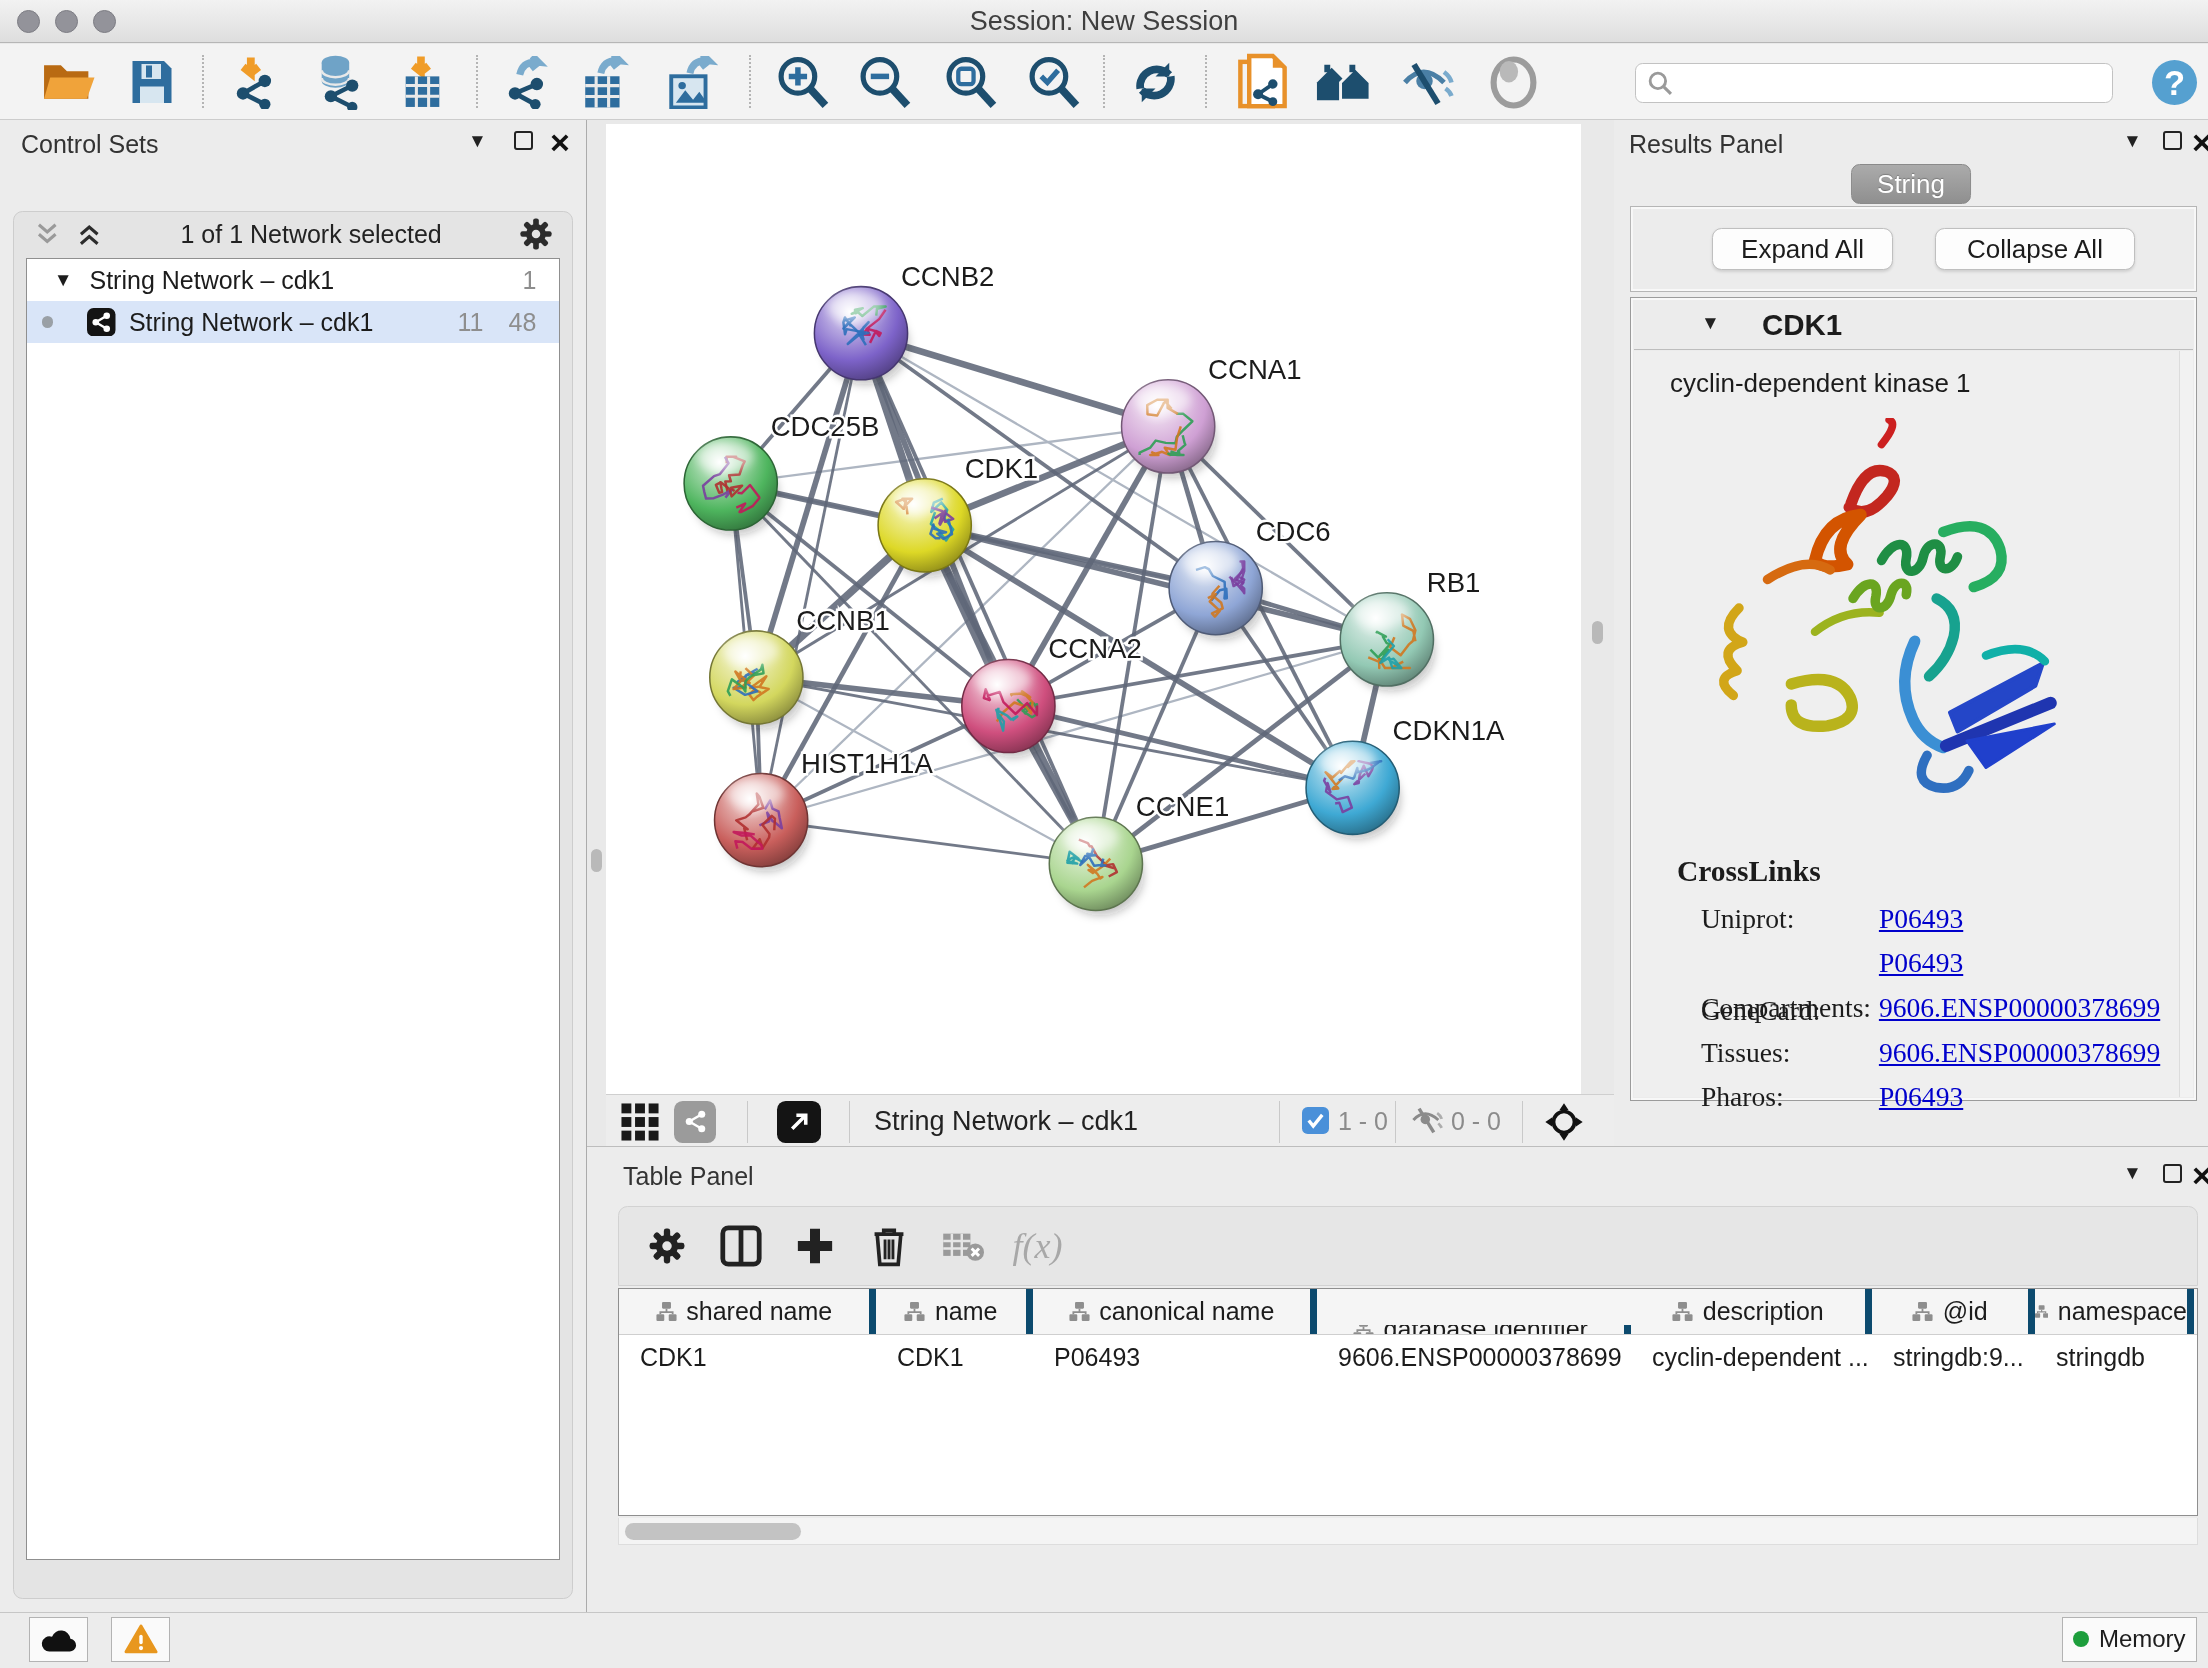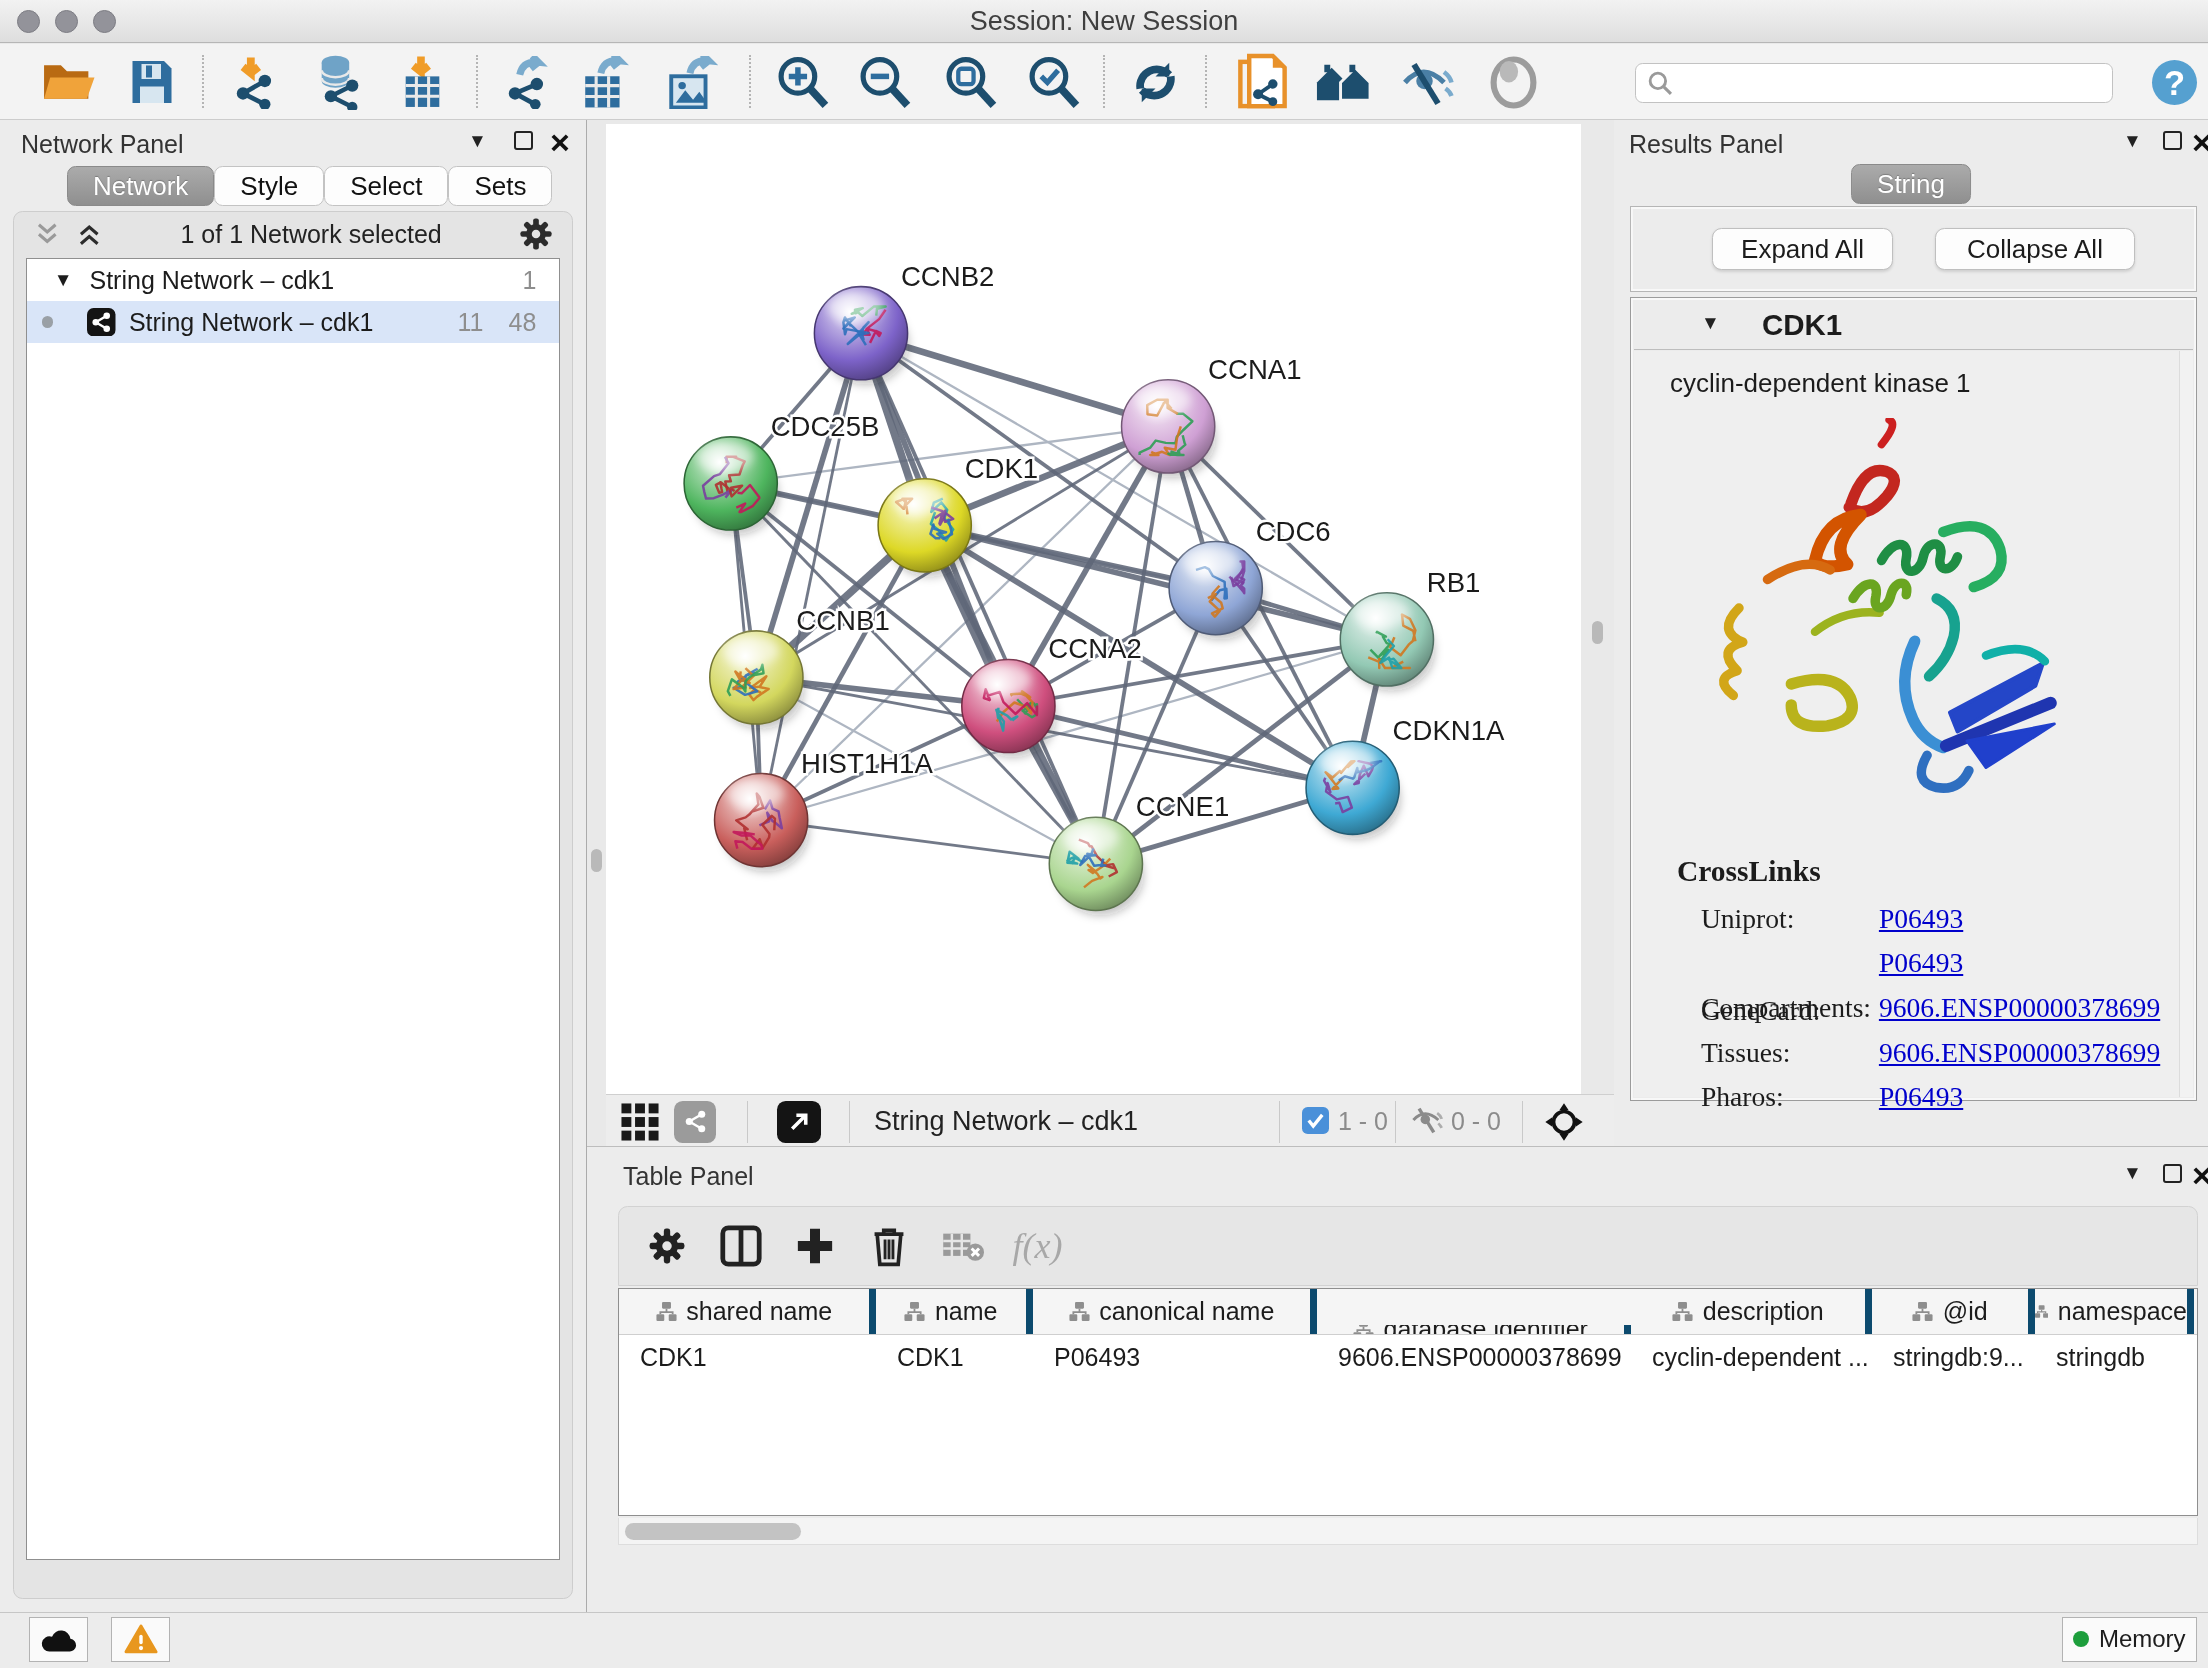--- a/index.html
+++ b/index.html
@@ -308,31 +308,25 @@
         <svg width="51" height="51" viewBox="0 0 34 34">
           <circle cx="17" cy="17" r="15" fill="#55a0d0"></circle>
           <text x="17" y="25" font-size="23" font-weight="bold" fill="#fff" text-anchor="middle" font-family="Liberation Sans,sans-serif">?</text>
         </svg>
       </span>
   </div>
 </div>
 
 <div class="control-panel">
   <div class="cp-head">
-    <span class="phead-title" style="position:absolute;left:21px;top:9.5px">Network Panel</span>
+    <span class="phead-title" style="position:absolute;left:21px;top:9.5px">Control Sets</span>
     <span class="tri" style="position:absolute;left:468px;top:9.5px">▼</span>
     <span class="maxico" style="position:absolute;left:514px;top:11.4px"></span>
     <span class="closeico" style="position:absolute;left:550px;top:13.3px">×</span>
   </div>
-  <div class="cp-tabs">
-      <div class="tab sel">Network</div>
-      <div class="tab">Style</div>
-      <div class="tab">Select</div>
-      <div class="tab">Sets</div>
-    </div>
   <div class="cp-box">
     <div class="cp-gearrow">
       <span style="margin-left:19px">
           <svg width="28.5" height="28.5" viewBox="0 0 24 24">
             <path d="M5 4 l7 6 l7 -6 M5 12 l7 6 l7 -6" stroke="#9a9a9a" stroke-width="2.6" fill="none"></path>
           </svg>
         </span>
       <span style="margin-left:13.3px">
           <svg width="28.5" height="28.5" viewBox="0 0 24 24">
             <path d="M5 20 l7 -6 l7 6 M5 12 l7 -6 l7 6" stroke="#2c2c2c" stroke-width="2.6" fill="none"></path>

